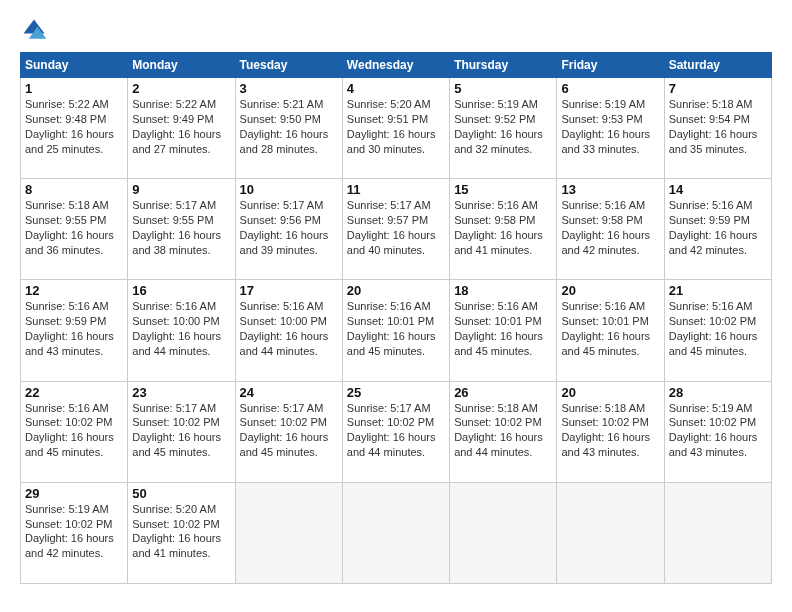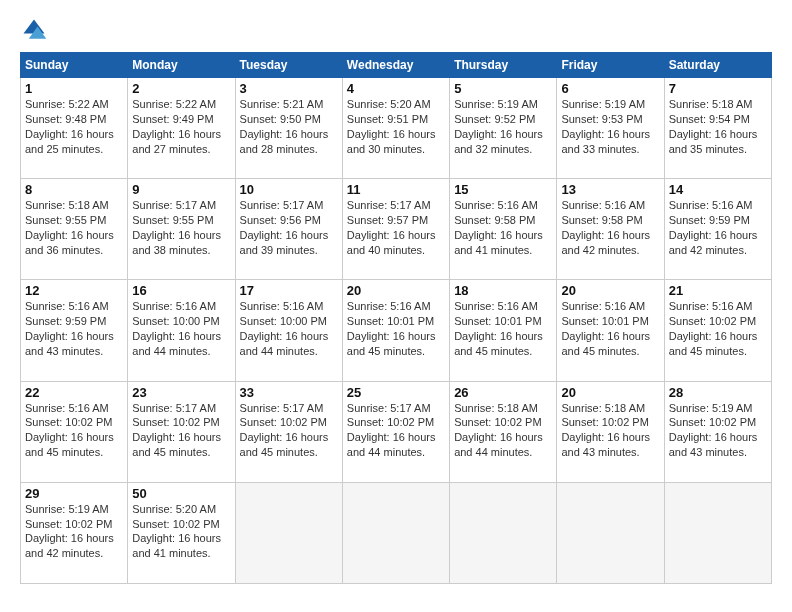--- a/index.html
+++ b/index.html
@@ -273,21 +273,21 @@
 Sunset: 10:02 PM
 Daylight: 16 hours and 45 minutes.</div>
           </td>
           <td>
             <span class="day-num">23</span>
             <div class="day-detail" style="white-space: pre-line;">Sunrise: 5:17 AM
 Sunset: 10:02 PM
 Daylight: 16 hours and 45 minutes.</div>
           </td>
           <td>
-            <span class="day-num">33</span>
+            <span class="day-num">24</span>
             <div class="day-detail" style="white-space: pre-line;">Sunrise: 5:17 AM
 Sunset: 10:02 PM
 Daylight: 16 hours and 45 minutes.</div>
           </td>
           <td>
             <span class="day-num">25</span>
             <div class="day-detail" style="white-space: pre-line;">Sunrise: 5:17 AM
 Sunset: 10:02 PM
 Daylight: 16 hours and 44 minutes.</div>
           </td>

